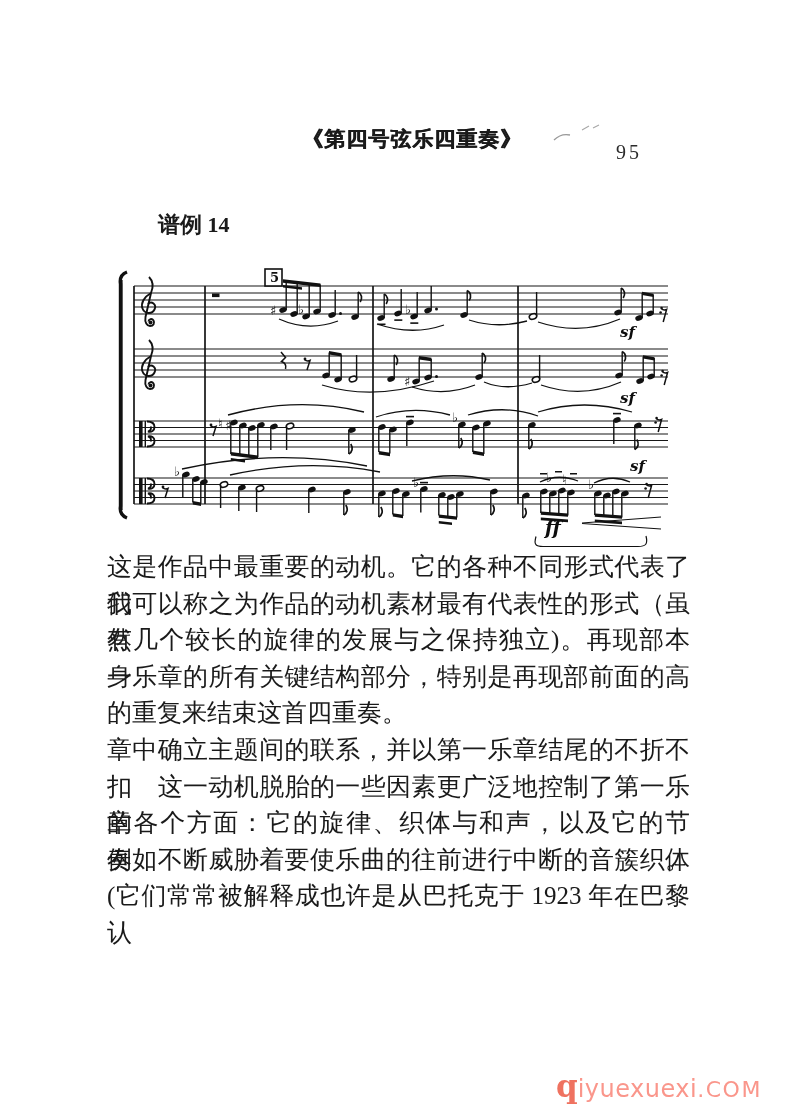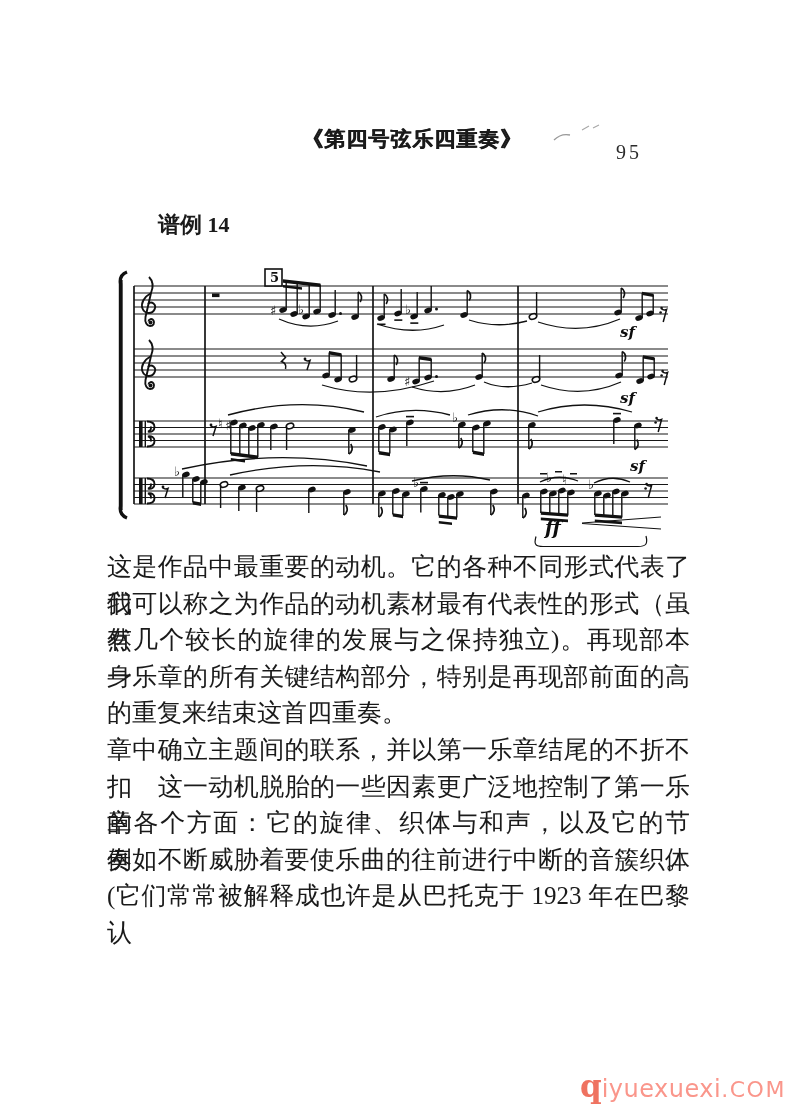--- a/index.html
+++ b/index.html
@@ -16,21 +16,21 @@
   .page-num{left:616px;top:129px;font-size:20px;letter-spacing:3px;color:#2b2b2b;margin-top:12px;}
   .artifact{left:548px;top:120px;}
   .fig-label{left:110px;top:210px;font-size:22px;font-weight:bold;margin-left:48px;}
   .score-wrap{left:112px;top:268px;width:573px;height:292px;}
   .textblock{left:107px;top:549px;width:583px;}
   .tl{
     font-size:25px;line-height:36.6px;height:36.6px;
     text-align:justify;text-align-last:justify;
   }
   .tl.noj{text-align:left;text-align-last:left;}
-  .watermark{left:580px;top:1068px;white-space:nowrap;}
+  .watermark{left:556px;top:1068px;white-space:nowrap;}
   .wm-q{font-weight:bold;font-size:31px;color:#ef7260;font-family:"DejaVu Serif","Liberation Serif",serif;}
   .wm-rest{font-size:24px;color:#fa968b;font-family:"DejaVu Sans","Liberation Sans",sans-serif;letter-spacing:0.5px;}
   .wm-dom{font-size:22px;color:#fa968b;font-family:"DejaVu Sans","Liberation Sans",sans-serif;letter-spacing:1.5px;}
 
   
   .sl{stroke:#161616;stroke-width:1.1;}
   .bl{stroke:#161616;stroke-width:1.7;}
   .st{stroke:#111;stroke-width:1.4;}
   .beam{fill:#111;}
   .slur{fill:none;stroke:#111;stroke-width:1.3;}

